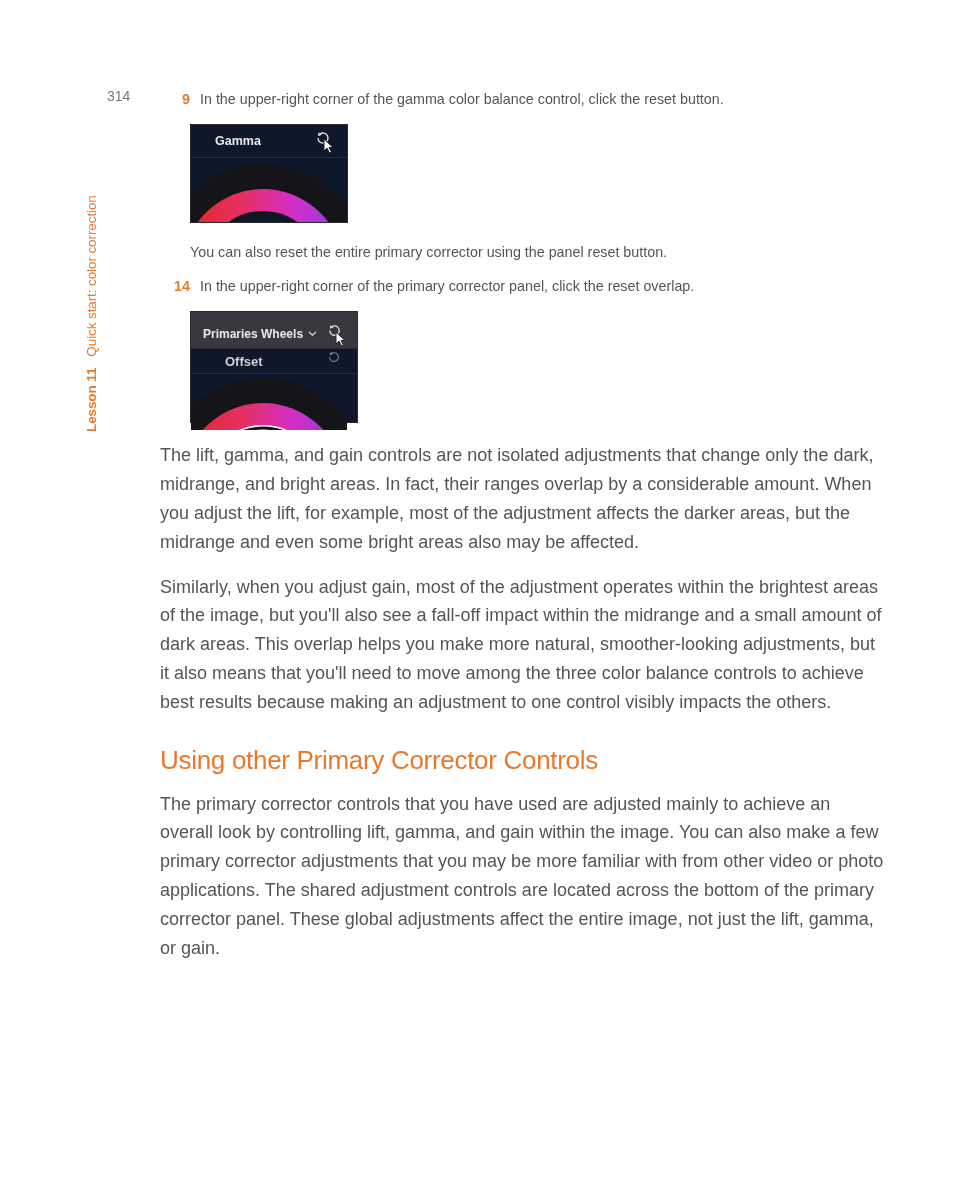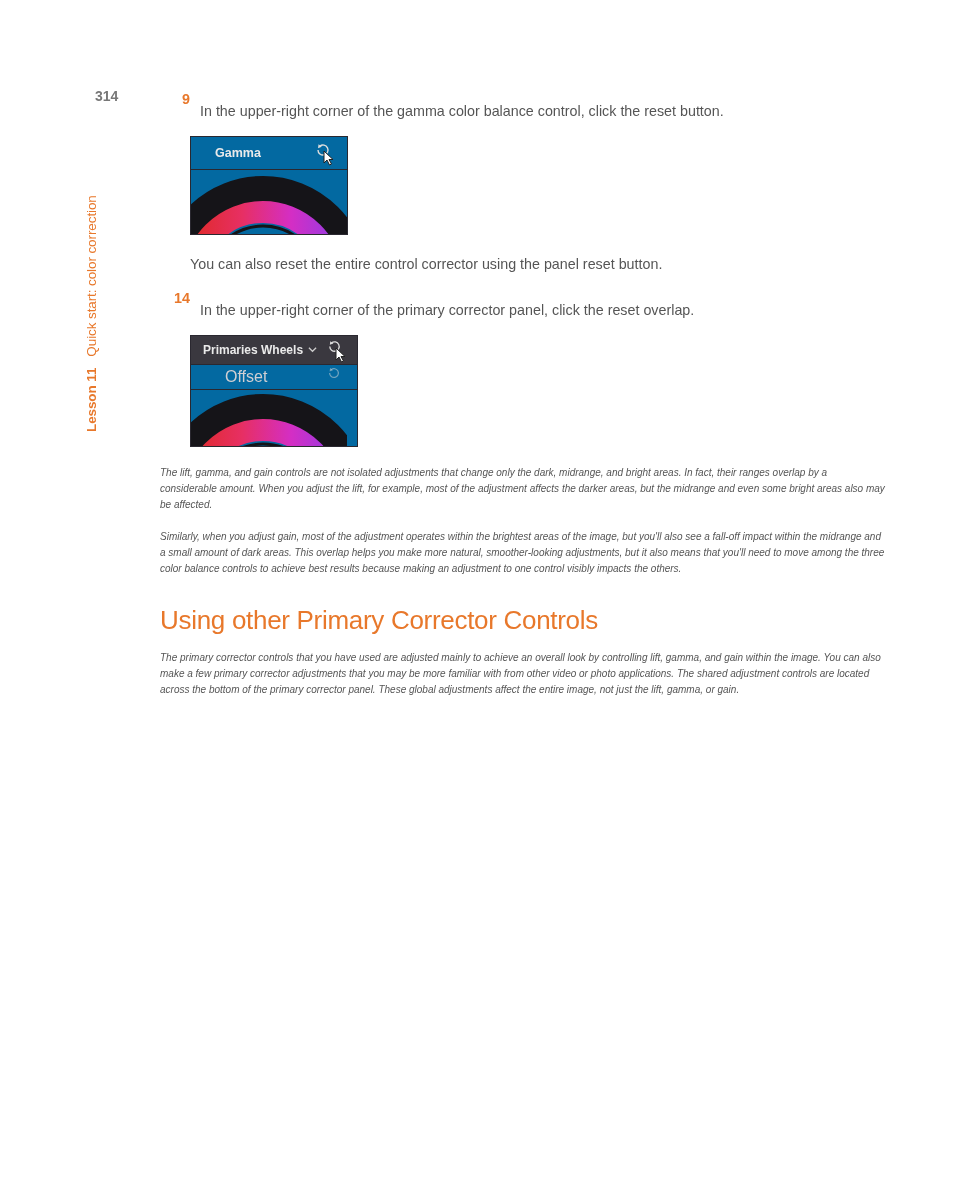--- a/index.html
+++ b/index.html
@@ -1,41 +1,41 @@
 <!DOCTYPE html>
 <html><head>
 <meta charset="utf-8">
 <style>
   html,body{margin:0;padding:0;background:#fff;font-family:"Helvetica Neue",Helvetica,Arial,sans-serif;color:#555;}
   .page{width:954px;height:1177px;position:relative;box-sizing:border-box;padding:88px 68px 0 160px;}
-  .page-number{position:absolute;left:95px;top:88px;font-size:14px;font-weight:700;color:#777;}
+  .page-number{position:absolute;left:107px;top:88px;font-size:14px;font-weight:400;color:#777;}
   .sidebar-label{position:absolute;left:84px;top:432px;transform:rotate(-90deg);transform-origin:left top;font-size:13.5px;font-weight:700;color:#e8782b;white-space:nowrap;letter-spacing:-0.1px;}
   .sidebar-label .light{font-weight:400;}
   .step{display:flex;margin:0 0 14px 0;font-size:14.3px;line-height:1.55;}
   .step-num{flex:0 0 30px;text-align:right;padding-right:10px;font-weight:700;color:#e8782b;}
-  .step-text{flex:1;margin-top:12px;}
+  .step-text{flex:1;}
   .figure{margin:6px 0 18px 30px;}
-  .panel{background:#0369a1;border:1px solid #2a2830;}
+  .panel{background:#0f172a;border:1px solid #2a2830;}
   .panel.small{width:156px;height:97px;}
   .panel.small .hdr{height:32px;display:flex;align-items:center;justify-content:space-between;padding:0 10px 0 24px;border-bottom:1px solid #2a2830;}
   .panel.small .hdr .lbl{color:#eaeaea;font-size:12.5px;font-weight:600;}
   .reset-ico{position:relative;width:22px;height:22px;}
   .reset-ico svg{display:block;}
   .cursor{position:absolute;left:8px;top:8px;}
   .wheel{position:relative;width:156px;height:64px;overflow:hidden;}
   .wheel svg{position:absolute;left:-38px;top:2px;}
   .panel.big{width:166px;height:110px;}
-  .panel.big .hdr{height:28px;display:flex;align-items:center;justify-content:space-between;padding:0 8px 0 12px;border-bottom:1px solid #2a2830;background:#3a383f;}
+  .panel.big .hdr{height:28px;display:flex;align-items:center;justify-content:space-between;padding:8px 8px 0 12px;border-bottom:1px solid #2a2830;background:#3a383f;}
   .panel.big .hdr .lbl{color:#eaeaea;font-size:12px;font-weight:600;display:flex;align-items:center;gap:5px;}
   .panel.big .sub{height:24px;display:flex;align-items:center;justify-content:space-between;padding:0 8px 0 34px;border-bottom:1px solid #2a2830;}
-  .panel.big .sub .lbl{color:#d0cfd3;font-size:16px;}
+  .panel.big .sub .lbl{color:#d0cfd3;font-size:13px;font-weight:bold;}
   .panel.big .sub .reset-ico svg path, .panel.big .sub .reset-ico svg polygon{opacity:0.5;}
   .chev{display:inline-block;}
   .after-fig{margin-left:30px;font-size:14.3px;line-height:1.55;margin-bottom:12px;}
-  .para{font-size:10px;line-height:1.6;margin:0 0 16px 0;font-style:italic;}
+  .para{font-size:18px;line-height:1.6;margin:0 0 16px 0;}
   h1.section{font-size:26px;font-weight:400;color:#e8782b;margin:28px 0 14px 0;letter-spacing:-0.3px;}
 </style>
 </head>
 <body>
 
 <div class="page">
 
   <div class="page-number">314</div>
 
   <div class="sidebar-label">
@@ -74,21 +74,21 @@
             </linearGradient>
           </defs>
           <circle cx="110" cy="110" r="88" fill="none" stroke="#151418" stroke-width="36"></circle>
           <path d="M40 110 A70 70 0 0 1 180 110" fill="none" stroke="url(#g1)" stroke-width="22"></path>
           <circle cx="110" cy="110" r="56" fill="none" stroke="#151418" stroke-width="3"></circle>
         </svg>
       </div>
     </div>
   </div>
 
-  <div class="after-fig">You can also reset the entire control corrector using the panel reset button.</div>
+  <div class="after-fig">You can also reset the entire primary corrector using the panel reset button.</div>
 
   <div class="step">
     <div class="step-num">14</div>
     <div class="step-text">In the upper-right corner of the primary corrector panel, click the reset overlap.</div>
   </div>
 
   <div class="figure">
     <div class="panel big">
       <div class="hdr">
         <span class="lbl">

